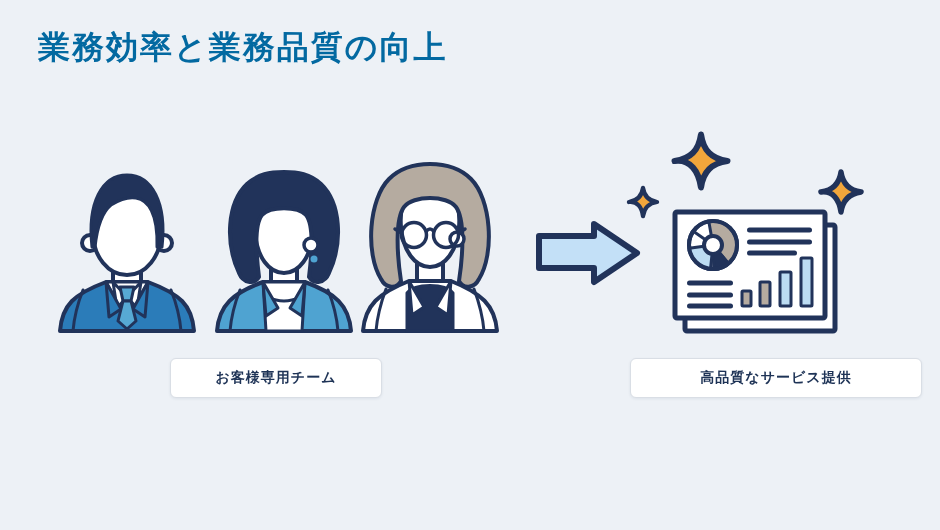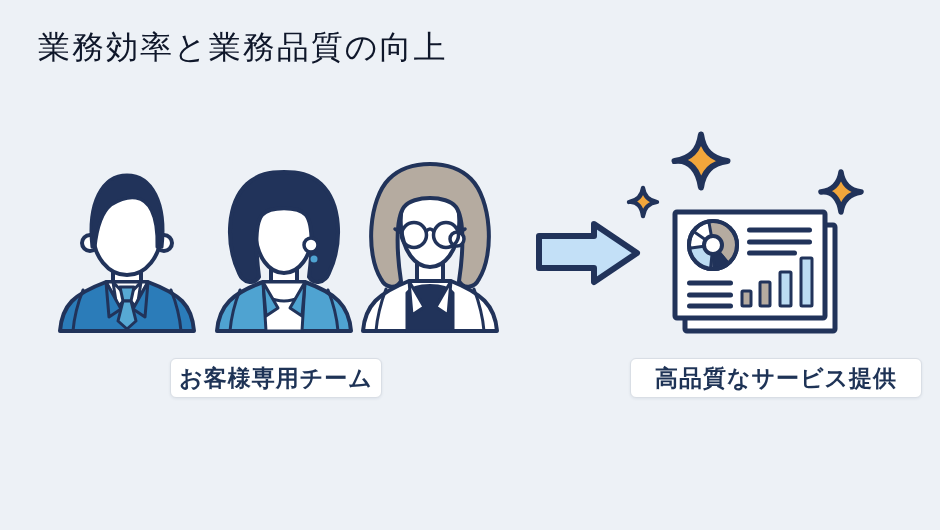--- a/index.html
+++ b/index.html
@@ -3,35 +3,35 @@
 <meta charset="utf-8">
 <style>
   html,body{margin:0;padding:0;}
   #stage{
     position:relative;width:940px;height:530px;overflow:hidden;
     background:#edf1f6;
     font-family:"DejaVu Sans","Liberation Sans",sans-serif;
   }
   .page-title{
     position:absolute;left:38px;top:26px;
-    font-size:32px;font-weight:normal;color:#0f172a;letter-spacing:2px;
+    font-size:32px;font-weight:bold;color:#0369a1;letter-spacing:2px;
     white-space:nowrap;
   }
   .illu{position:absolute;}
   .p1{left:54px;top:169px;width:146px;height:164px;}
   .p2{left:211px;top:169px;width:146px;height:164px;}
   .p3{left:357px;top:161px;width:146px;height:172px;}
   .arrow{left:535px;top:221px;width:106px;height:66px;}
   .doc{left:625px;top:122px;width:250px;height:220px;}
   .pill{
     position:absolute;top:358px;height:40px;box-sizing:border-box;
     background:#ffffff;border:1px solid #d9dee5;border-radius:6px;
     box-shadow:0 1px 3px rgba(30,51,86,0.08);
     display:flex;align-items:center;justify-content:center;
-    font-size:23px;font-weight:bold;color:#1e3356;letter-spacing:1px;
+    font-size:14px;font-weight:bold;color:#1e3356;letter-spacing:1px;
     white-space:nowrap;
   }
   .pill-team{left:170px;width:212px;}
   .pill-result{left:630px;width:292px;}
 </style>
 </head>
 <body>
 
 <div id="stage">
 

